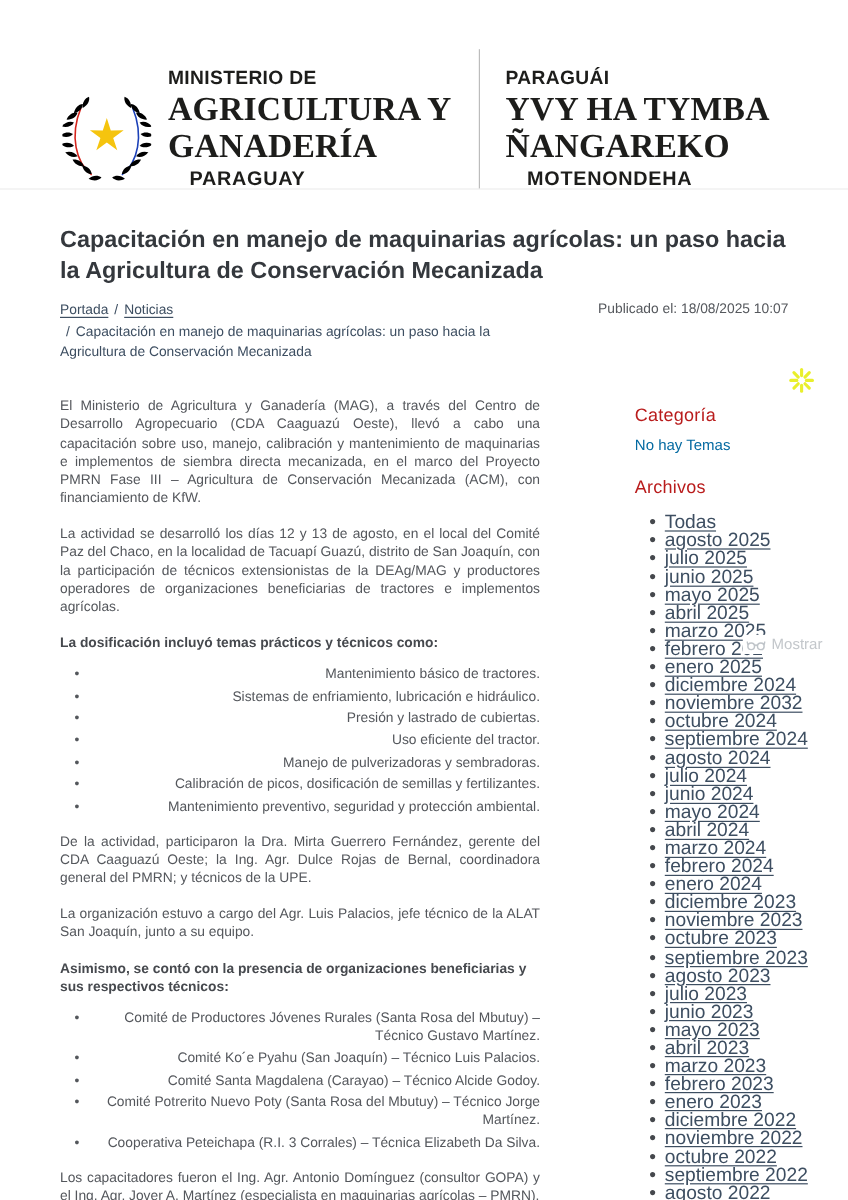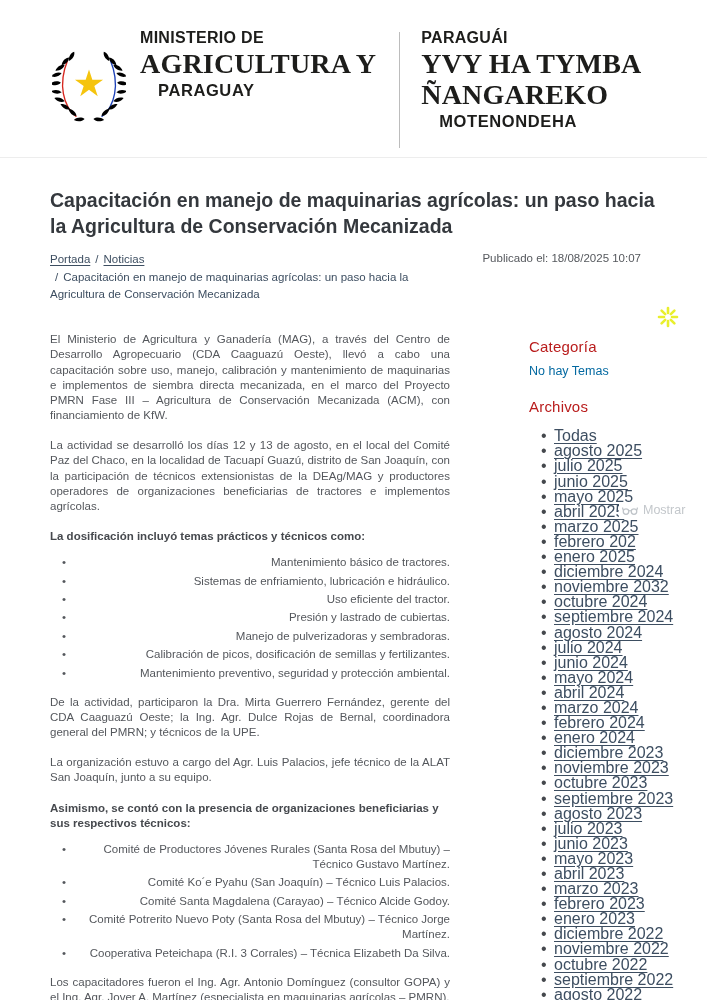--- a/index.html
+++ b/index.html
@@ -3,57 +3,57 @@
 <meta charset="utf-8">
 <style>
   * { margin:0; padding:0; box-sizing:border-box; }
   html,body { background:#ffffff; }
   .page {
     position:relative; width:707px; height:1000px; margin:0 auto;
     background:#ffffff; overflow:hidden;
     font-family:"Liberation Sans", sans-serif; color:#54575c;
   }
   
-  .header { display:flex; align-items:flex-start; padding:30px 0 0 52px; height:158px;
+  .header { display:flex; align-items:flex-end; padding:30px 0 0 52px; height:158px;
             border-bottom:1px solid #ededed; cursor:pointer; }
   .wreath { margin-top:6px; flex:0 0 auto; }
   .logo-text { margin-left:14px; color:#1d1d1b; line-height:1; }
   .logo-sans-sm { font-size:16px; font-weight:600; letter-spacing:.3px; margin-bottom:4px; }
   .logo-serif { font-family:"Liberation Serif","DejaVu Serif",serif; font-weight:700;
                 font-size:28px; letter-spacing:.2px; margin-bottom:3px; }
   .logo-sans-b { font-size:16.5px; font-weight:700; letter-spacing:.6px; margin-top:4px;margin-left:18px; }
   .vdiv { width:1px; height:116px; background:#bcbcbc; margin:2px 21px 0 23px; }
   .guarani { color:#1d1d1b; line-height:1; }
   
   .article-head { margin:30px 50px 0 50px; position:relative; }
   .title { font-size:19.5px; font-weight:700; color:#34383d; line-height:1.33; max-width:618px; }
   .meta-row { position:relative; margin-top:11px; }
   .breadcrumb { max-width:414px; font-size:11.5px; line-height:1.55; color:#3d4e61; }
   .breadcrumb a { color:#3d4e61; text-decoration:underline; text-underline-offset:2px; cursor:pointer; }
   .bc-sep { margin:0 5px; text-decoration:none; }
-  .published { position:absolute; top:1px; right:16px; font-size:11.5px; color:#55585d; }
+  .published { position:absolute; top:1px; right:0; font-size:11.5px; color:#55585d; }
   
   .main { display:flex; padding:28px 50px 0 50px; }
   .content { width:400px; font-size:11.5px; line-height:1.32; }
   .content p { text-align:justify; margin-bottom:15px; color:#54575c; }
   .content p.b-strong { font-weight:700; color:#46494e; text-align:left; margin-bottom:11px; }
   .content ul { list-style:none; margin:0 0 14px 10px; }
   .content ul li { position:relative; padding-left:16px; margin-bottom:3.2px; text-align:right; }
   .content ul li::before { content:"•"; position:absolute; left:2px; top:0; color:#54575c; }
   
   .sidebar { margin-left:auto; width:128px; padding-top:6px; position:relative; }
   .side-h { font-size:15px; color:#b91c1c; letter-spacing:.2px; margin-bottom:9px; }
   .side-empty { font-size:12.5px; color:#0369a1; margin-bottom:16px; }
   .archive-list { list-style:none; margin-top:13px; padding-left:12px; }
   .archive-list li { position:relative; padding-left:13px; font-size:16px; line-height:15.1px; white-space:nowrap; }
   .archive-list li::before { content:"•"; position:absolute; left:0; top:0; color:#45484d; }
   .archive-list a { color:#3d4e61; text-decoration:underline; text-underline-offset:2px; cursor:pointer; }
   
   .accessibility-asterisk { position:absolute; left:656px; top:305px; width:24px; height:24px; cursor:pointer; }
-  .mostrar-chip { position:absolute; left:619px; top:502px; display:flex; align-items:center; gap:5px;
+  .mostrar-chip { position:absolute; left:619px; top:529px; display:flex; align-items:center; gap:5px;
                   background:#ffffff; padding:1px 3px; color:#c3c7cb; font-size:12.5px; cursor:pointer; }
 </style>
 </head>
 <body>
 
 <div class="page">
 
   <div class="header">
     <svg class="wreath" width="74" height="92" viewBox="0 0 100 120" aria-hidden="true">
       <defs>
@@ -77,20 +77,21 @@
         </g>
       <g color="#1c41b8" transform="translate(100,0) scale(-1,1)">
           <use href="#branch"></use>
         </g>
       <polygon fill="#f5c40e" points="50,43 54.5,56.9 69,56.8 57.2,65.4 61.8,79.2 50,70.6 38.2,79.2 42.8,65.4 31,56.8 45.5,56.9"></polygon>
     </svg>
 
     <div class="logo-text">
       <div class="logo-sans-sm">MINISTERIO DE</div>
       <div class="logo-serif">AGRICULTURA Y</div>
+      <div class="logo-serif">GANADERÍA</div>
       <div class="logo-sans-b">PARAGUAY</div>
     </div>
 
     <div class="vdiv"></div>
 
     <div class="guarani">
       <div class="logo-sans-sm">PARAGUÁI</div>
       <div class="logo-serif">YVY HA TYMBA</div>
       <div class="logo-serif">ÑANGAREKO</div>
       <div class="logo-sans-b">MOTENONDEHA</div>
@@ -111,22 +112,22 @@
   </div>
 
   <div class="main">
     <div class="content">
         <p>El Ministerio de Agricultura y Ganadería (MAG), a través del Centro de Desarrollo Agropecuario (CDA Caaguazú Oeste), llevó a cabo una capacitación sobre uso, manejo, calibración y mantenimiento de maquinarias e implementos de siembra directa mecanizada, en el marco del Proyecto PMRN Fase III – Agricultura de Conservación Mecanizada (ACM), con financiamiento de KfW.</p>
         <p>La actividad se desarrolló los días 12 y 13 de agosto, en el local del Comité Paz del Chaco, en la localidad de Tacuapí Guazú, distrito de San Joaquín, con la participación de técnicos extensionistas de la DEAg/MAG y productores operadores de organizaciones beneficiarias de tractores e implementos agrícolas.</p>
         <p class="b-strong">La dosificación incluyó temas prácticos y técnicos como:</p>
         <ul>
           <li>Mantenimiento básico de tractores.</li>
           <li>Sistemas de enfriamiento, lubricación e hidráulico.</li>
+          <li>Presión y lastrado de cubiertas.</li>
           <li>Uso eficiente del tractor.</li>
-          <li>Presión y lastrado de cubiertas.</li>
           <li>Manejo de pulverizadoras y sembradoras.</li>
           <li>Calibración de picos, dosificación de semillas y fertilizantes.</li>
           <li>Mantenimiento preventivo, seguridad y protección ambiental.</li>
         </ul>
         <p>De la actividad, participaron la Dra. Mirta Guerrero Fernández, gerente del CDA Caaguazú Oeste; la Ing. Agr. Dulce Rojas de Bernal, coordinadora general del PMRN; y técnicos de la UPE.</p>
         <p>La organización estuvo a cargo del Agr. Luis Palacios, jefe técnico de la ALAT San Joaquín, junto a su equipo.</p>
         <p class="b-strong">Asimismo, se contó con la presencia de organizaciones beneficiarias y sus respectivos técnicos:</p>
         <ul>
           <li>Comité de Productores Jóvenes Rurales (Santa Rosa del Mbutuy) – Técnico Gustavo Martínez.</li>
           <li>Comité Ko´e Pyahu (San Joaquín) – Técnico Luis Palacios.</li>

